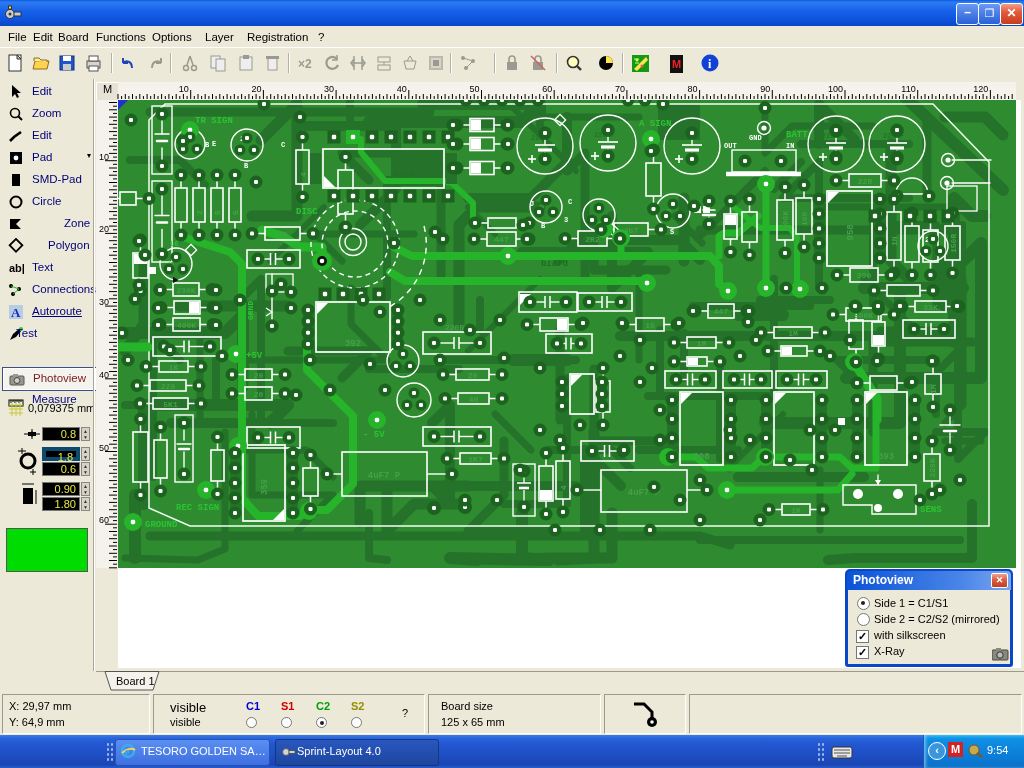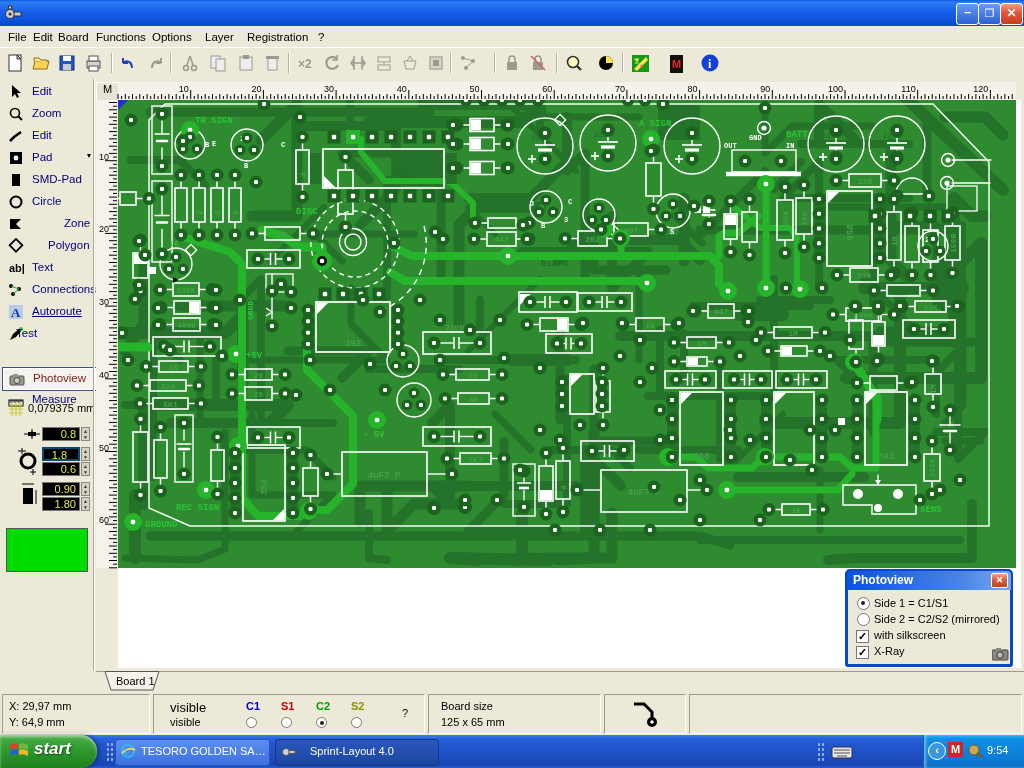--- a/index.html
+++ b/index.html
@@ -235,21 +235,21 @@
     <span style="position:absolute;left:30px;top:4px;font-size:11.5px;color:#7b2020;white-space:nowrap;">Photoview</span>
   </div>
 <div style="position:absolute;left:2px;top:400px;width:94px;height:18px">
     <svg width="16" height="16" style="position:absolute;left:6px;top:1px">
       <path d="M1 4 h14 M1 8 h14 M1 12 h14 M4 1 v14 M8 1 v14 M12 1 v14" stroke="#c8c832"></path>
     </svg>
     <span style="position:absolute;left:26px;top:2px;font-size:11px;color:#000">0,079375 mm</span>
   </div>
 <div style="position:absolute;left:42px;top:427px;width:38px;height:14px;background:#000;border:1px solid #777;color:#e8e848;font-size:11px;text-align:right;padding-right:3px;font-family:Liberation Sans;line-height:13px;box-sizing:border-box">0.8</div>
 <div style="position:absolute;left:81px;top:427px;width:9px;height:14px;background:#d6d3c6;border:1px solid #888;box-sizing:border-box;font-size:5px;line-height:6px;text-align:center;color:#333">▲<br>▼</div>
-<div style="position:absolute;left:42px;top:447px;width:38px;height:14px;background:#000;border:2px solid #0c4a6e;color:#e8e848;font-size:11px;text-align:right;padding-right:11px;font-family:Liberation Sans;line-height:13px;box-sizing:border-box">1.8</div>
+<div style="position:absolute;left:42px;top:447px;width:38px;height:14px;background:#000;border:4px solid #0c4a6e;color:#e8e848;font-size:11px;text-align:right;padding-right:3px;font-family:Liberation Sans;line-height:13px;box-sizing:border-box">1.8</div>
 <div style="position:absolute;left:81px;top:447px;width:9px;height:14px;background:#d6d3c6;border:1px solid #888;box-sizing:border-box;font-size:5px;line-height:6px;text-align:center;color:#333">▲<br>▼</div>
 <div style="position:absolute;left:42px;top:462px;width:38px;height:14px;background:#000;border:1px solid #777;color:#e8e848;font-size:11px;text-align:right;padding-right:3px;font-family:Liberation Sans;line-height:13px;box-sizing:border-box">0.6</div>
 <div style="position:absolute;left:81px;top:462px;width:9px;height:14px;background:#d6d3c6;border:1px solid #888;box-sizing:border-box;font-size:5px;line-height:6px;text-align:center;color:#333">▲<br>▼</div>
 <div style="position:absolute;left:42px;top:482px;width:38px;height:14px;background:#000;border:1px solid #777;color:#e8e848;font-size:11px;text-align:right;padding-right:3px;font-family:Liberation Sans;line-height:13px;box-sizing:border-box">0.90</div>
 <div style="position:absolute;left:81px;top:482px;width:9px;height:14px;background:#d6d3c6;border:1px solid #888;box-sizing:border-box;font-size:5px;line-height:6px;text-align:center;color:#333">▲<br>▼</div>
 <div style="position:absolute;left:42px;top:497px;width:38px;height:14px;background:#000;border:1px solid #777;color:#e8e848;font-size:11px;text-align:right;padding-right:3px;font-family:Liberation Sans;line-height:13px;box-sizing:border-box">1.80</div>
 <div style="position:absolute;left:81px;top:497px;width:9px;height:14px;background:#d6d3c6;border:1px solid #888;box-sizing:border-box;font-size:5px;line-height:6px;text-align:center;color:#333">▲<br>▼</div>
 <svg width="20" height="14" style="position:absolute;left:22px;top:427px">
     <path d="M2 7 h16 M10 2 v10" stroke="#000"></path>
     <path d="M10 4 l-3 3 l3 3 M10 4 l3 3 l-3 3" fill="#000"></path>
@@ -2191,39 +2191,30 @@
     <div style="position:absolute;left:604px;top:2px;width:82px;height:40px;border:1px solid;border-color:#9d9a8d #fff #fff #9d9a8d;box-sizing:border-box">
       <svg width="26" height="26" style="position:absolute;left:26px;top:6px">
         <path d="M3 3 h10 l8 8 v10" stroke="#000" stroke-width="3" fill="none"></path>
         <circle cx="21" cy="21" r="5" fill="#000"></circle>
         <circle cx="21" cy="21" r="1.8" fill="#fff"></circle>
       </svg>
     </div>
     <div style="position:absolute;left:689px;top:2px;width:333px;height:40px;border:1px solid;border-color:#9d9a8d #fff #fff #9d9a8d;box-sizing:border-box"></div>
   </div>
 <div class="abs" style="left:0;top:735px;width:1024px;height:33px;background:linear-gradient(180deg,#3a80e8 0%,#2a66dd 9%,#2258d2 25%,#1e4fc4 60%,#1a45b2 90%,#2a5cd0 100%)">
-    <div style="position:absolute;left:0;top:0;width:97px;height:33px;border-radius:0 16px 16px 0;background:linear-gradient(#4cae4c,#2f9a2f 45%,#1d7f1d);box-shadow:inset 0 2px 3px rgba(255,255,255,.5), 2px 0 4px rgba(0,0,0,.4);">
-      <svg width="22" height="20" style="position:absolute;left:8px;top:5px">
-        <path d="M2 5 Q6 2 10 4 L10 9 Q6 7 2 10 Z" fill="#e33e30"></path>
-        <path d="M11 4 Q15 2 20 5 L20 10 Q15 7 11 9 Z" fill="#71b642"></path>
-        <path d="M2 11 Q6 8 10 10 L10 15 Q6 13 2 16 Z" fill="#2a63cc"></path>
-        <path d="M11 10 Q15 8 20 11 L20 16 Q15 13 11 15 Z" fill="#f0b822"></path>
-      </svg>
-      <span style="position:absolute;left:34px;top:4px;color:#fff;font-size:17px;font-weight:bold;font-style:italic;text-shadow:1px 1px 2px rgba(0,0,0,.5);font-family:Liberation Sans">start</span>
-    </div>
     <div style="position:absolute;left:106px;top:7px;width:8px;height:20px;background:radial-gradient(circle 1.5px, #9db8e8 1px, transparent 1.5px) 0 0/4px 5px"></div>
     <div style="position:absolute;left:115px;top:4px;width:153px;height:25px;background:linear-gradient(#5b8ff2,#3e6fe0);border:1px solid #2852b8;border-radius:3px;color:#fff;font-size:11px;line-height:22px;"><svg width="15" height="15" style="position:absolute;left:5px;top:4px">
         <circle cx="7" cy="7" r="6" fill="none" stroke="#35b0ee" stroke-width="2.4"></circle>
         <path d="M1 9 C6 4 12 4 14 6" stroke="#ffd34e" stroke-width="2" fill="none"></path>
         <text x="3.5" y="11" font-size="11" font-weight="bold" fill="#35b0ee" font-family="Liberation Serif">e</text>
       </svg><span style="margin-left:25px">TESORO GOLDEN SA…</span></div>
     <div style="position:absolute;left:275px;top:4px;width:162px;height:25px;background:linear-gradient(#2a57c0,#1c469e);border:1px solid #16377d;border-radius:3px;color:#fff;font-size:11px;line-height:22px;"><svg width="15" height="15" style="position:absolute;left:5px;top:4px">
         <circle cx="5" cy="8" r="3.5" fill="#cfd4dc" stroke="#555"></circle>
         <rect x="8" y="6.5" width="6" height="3" fill="#cfd4dc" stroke="#555"></rect>
-      </svg><span style="margin-left:34px">Sprint-Layout 4.0</span></div>
+      </svg><span style="margin-left:21px">Sprint-Layout 4.0</span></div>
     <div style="position:absolute;left:817px;top:7px;width:8px;height:20px;background:radial-gradient(circle 1.5px, #9db8e8 1px, transparent 1.5px) 0 0/4px 5px"></div>
     <svg width="22" height="14" style="position:absolute;left:831px;top:10px">
       <rect x="1" y="2" width="20" height="11" rx="2" fill="#e8e8e8" stroke="#333"></rect>
       <path d="M3 5 h16 M3 8 h16 M6 11 h10" stroke="#555" stroke-width="1"></path>
     </svg>
     <div style="position:absolute;left:923px;top:0;width:101px;height:33px;background:linear-gradient(#19b5f1,#0f8fe5 12%,#0b7ad4 75%,#0a6ec4);border-left:1px solid #0a62b0;box-shadow:inset 2px 0 3px rgba(255,255,255,.4)">
       <span style="position:absolute;left:4px;top:7px;width:16px;height:16px;border-radius:50%;background:#3a96dd;border:1px solid #fff;color:#fff;font-size:11px;text-align:center;line-height:15px;font-weight:bold">‹</span>
       <span style="position:absolute;left:24px;top:7px;width:15px;height:15px;background:#d02424;color:#fff;font-size:11px;font-weight:bold;text-align:center;line-height:15px">M</span>
       <svg width="18" height="17" style="position:absolute;left:42px;top:7px">
         <circle cx="8" cy="8" r="5" fill="#caa84e" stroke="#7a5c1e"></circle>

